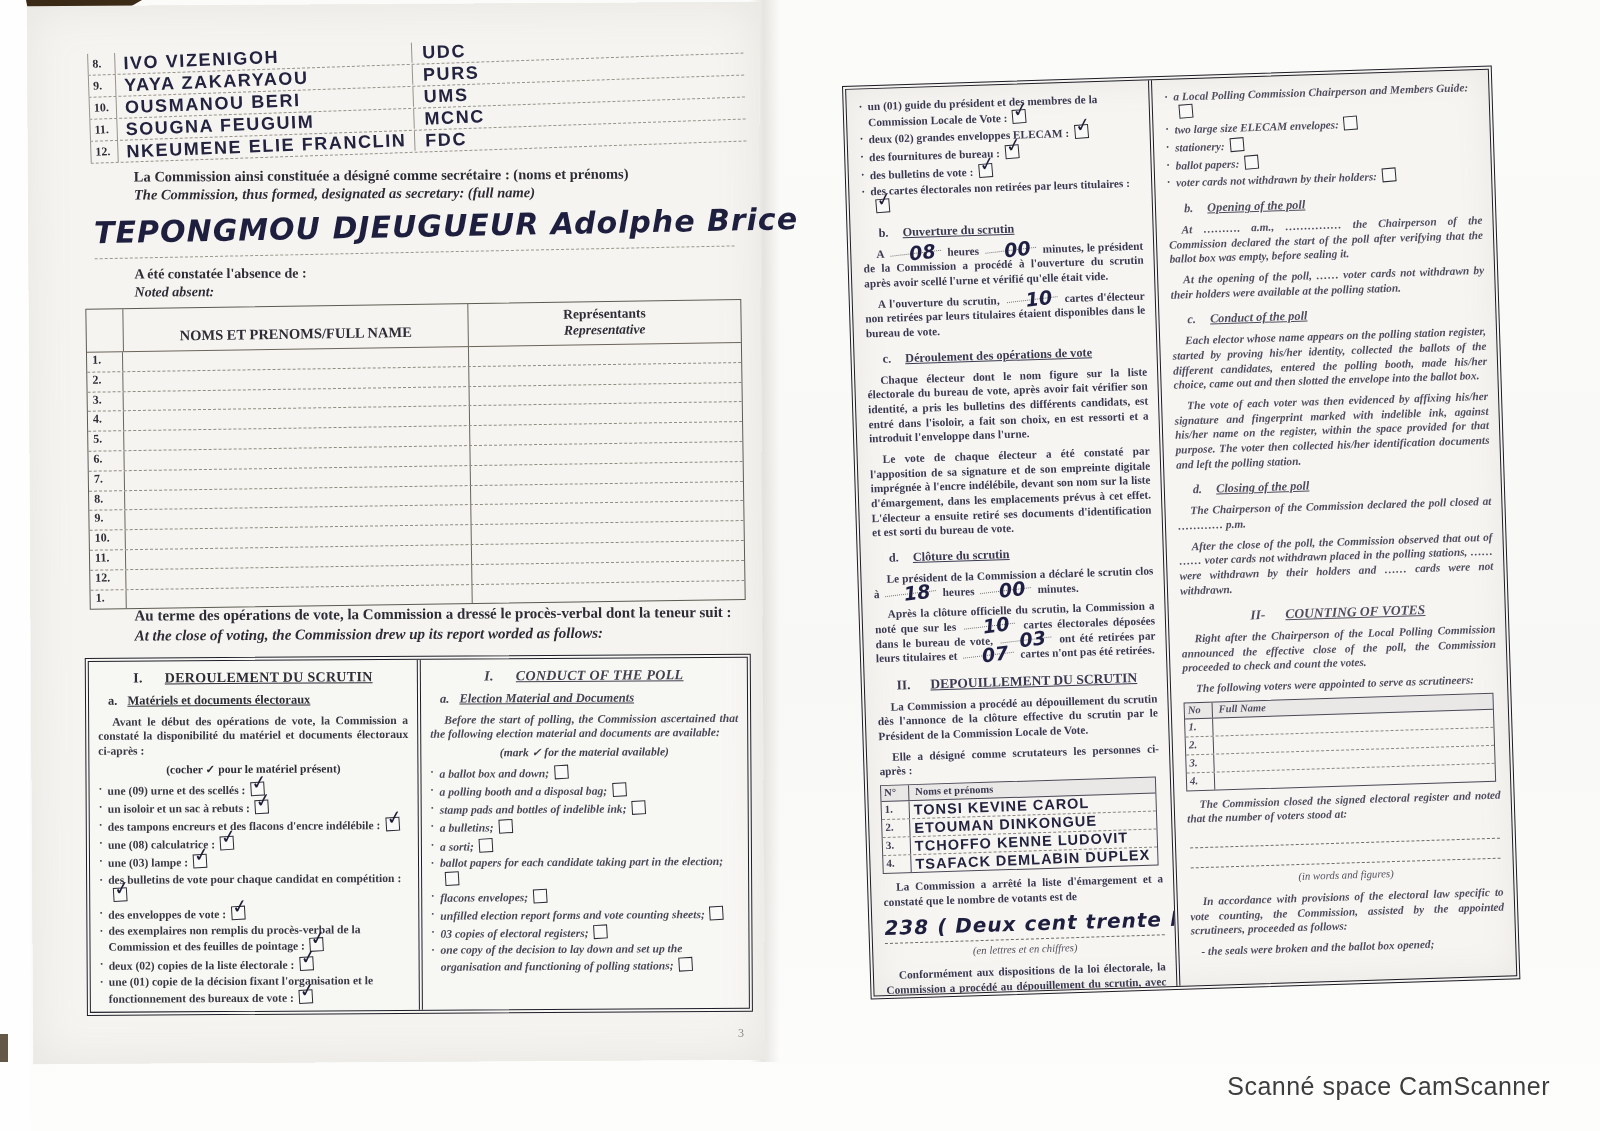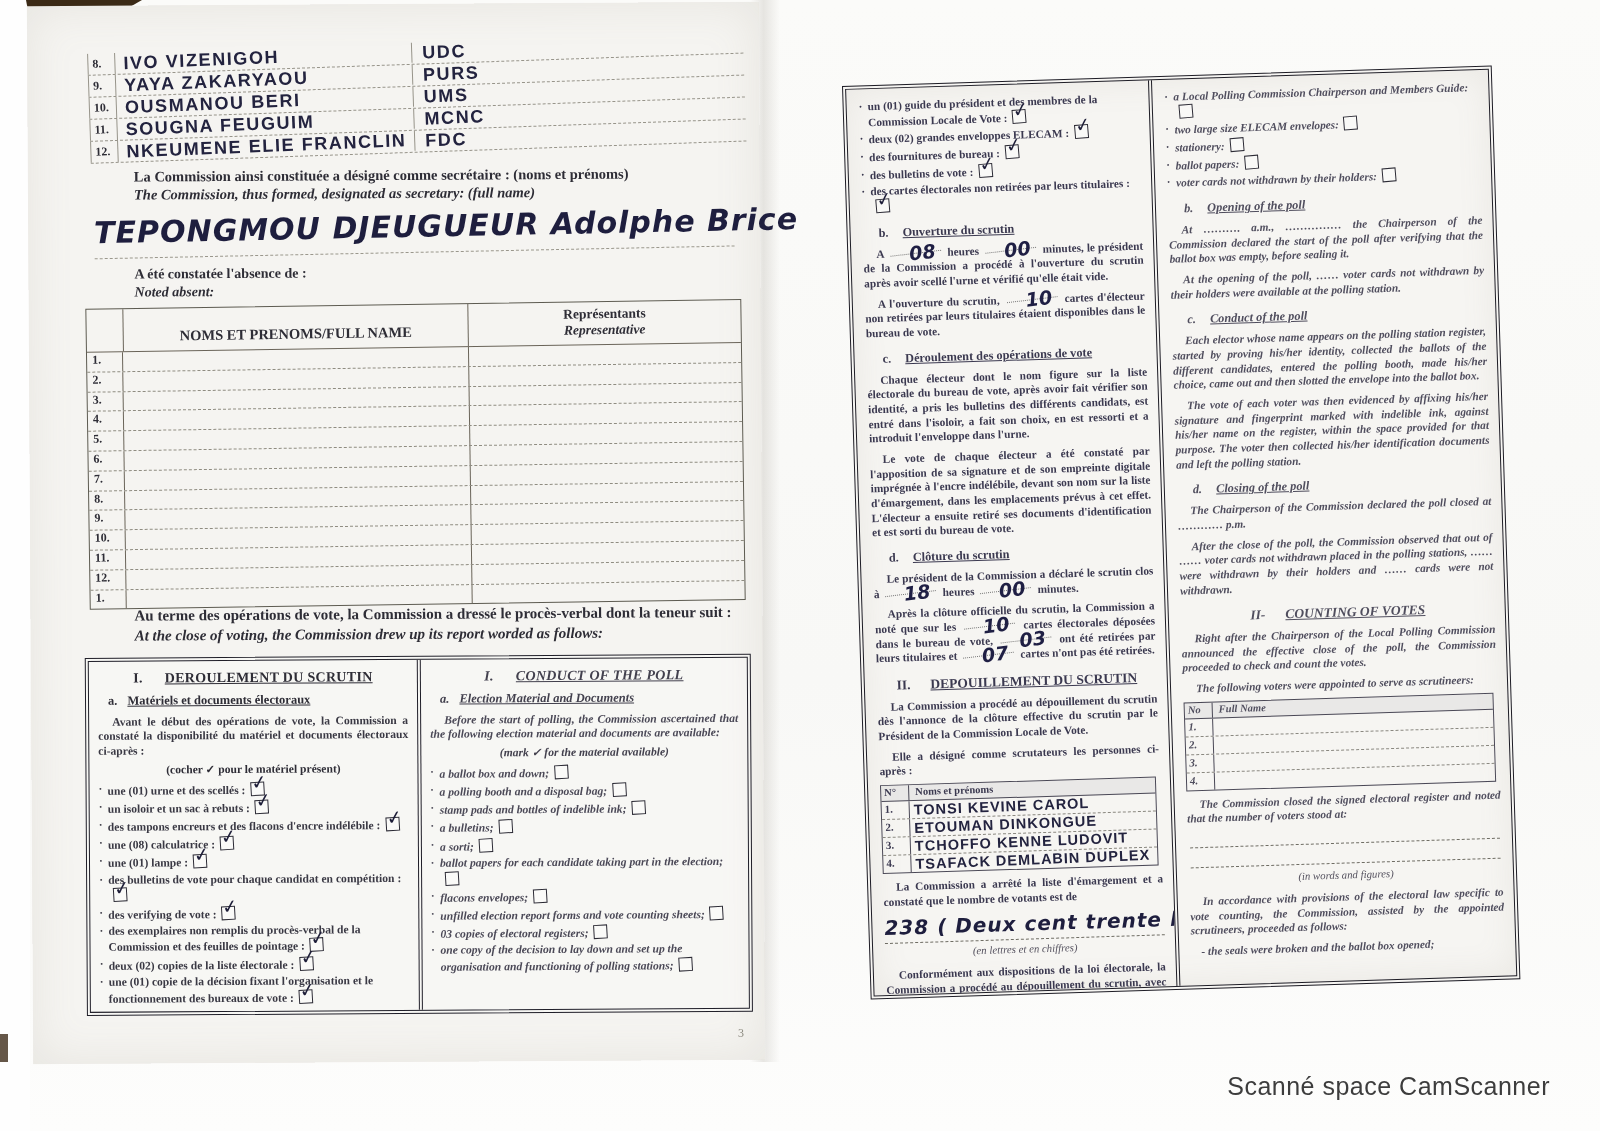--- a/index.html
+++ b/index.html
@@ -258,27 +258,27 @@
     <div class="fr">Au terme des opérations de vote, la Commission a dressé le procès-verbal dont la teneur suit :</div>
     <div class="en">At the close of voting, the Commission drew up its report worded as follows:</div>
   </div>
 
   <div class="poll-box">
     <div class="pb-col pb-fr">
       <div class="pb-title"><span class="n">I.</span><span class="t">DEROULEMENT DU SCRUTIN</span></div>
       <div class="pb-sub"><span class="n">a.</span><span class="t">Matériels et documents électoraux</span></div>
       <div class="pb-para">Avant le début des opérations de vote, la Commission a constaté la disponibilité du matériel et documents électoraux ci-après :</div>
       <div class="pb-note">(cocher ✓ pour le matériel présent)</div>
-      <div class="it"><span>une (01) urne et des scellés :</span><span class="cb checked"><span class="tk">✓</span></span></div>
+      <div class="it"><span>une (09) urne et des scellés :</span><span class="cb checked"><span class="tk">✓</span></span></div>
       <div class="it"><span>un isoloir et un sac à rebuts :</span><span class="cb checked"><span class="tk">✓</span></span></div>
       <div class="it"><span>des tampons encreurs et des flacons d'encre indélébile :</span><span class="cb checked"><span class="tk">✓</span></span></div>
       <div class="it"><span>une (08) calculatrice :</span><span class="cb checked"><span class="tk">✓</span></span></div>
-      <div class="it"><span>une (01) lampe :</span><span class="cb checked"><span class="tk">✓</span></span></div>
+      <div class="it"><span>une (03) lampe :</span><span class="cb checked"><span class="tk">✓</span></span></div>
       <div class="it"><span>des bulletins de vote pour chaque candidat en compétition :</span><span class="cb checked"><span class="tk">✓</span></span></div>
-      <div class="it"><span>des verifying de vote :</span><span class="cb checked"><span class="tk">✓</span></span></div>
+      <div class="it"><span>des enveloppes de vote :</span><span class="cb checked"><span class="tk">✓</span></span></div>
       <div class="it"><span>des exemplaires non remplis du procès-verbal de la Commission et des feuilles de pointage :</span><span class="cb checked"><span class="tk">✓</span></span></div>
       <div class="it"><span>deux (02) copies de la liste électorale :</span><span class="cb checked"><span class="tk">✓</span></span></div>
       <div class="it"><span>une (01) copie de la décision fixant l'organisation et le fonctionnement des bureaux de vote :</span><span class="cb checked"><span class="tk">✓</span></span></div>
     </div>
     <div class="pb-col pb-en">
       <div class="pb-title"><span class="n">I.</span><span class="t">CONDUCT OF THE POLL</span></div>
       <div class="pb-sub"><span class="n">a.</span><span class="t">Election Material and Documents</span></div>
       <div class="pb-para">Before the start of polling, the Commission ascertained that the following election material and documents are available:</div>
       <div class="pb-note">(mark ✓ for the material available)</div>
       <div class="it"><span>a ballot box and down;</span><span class="cb"></span></div>

